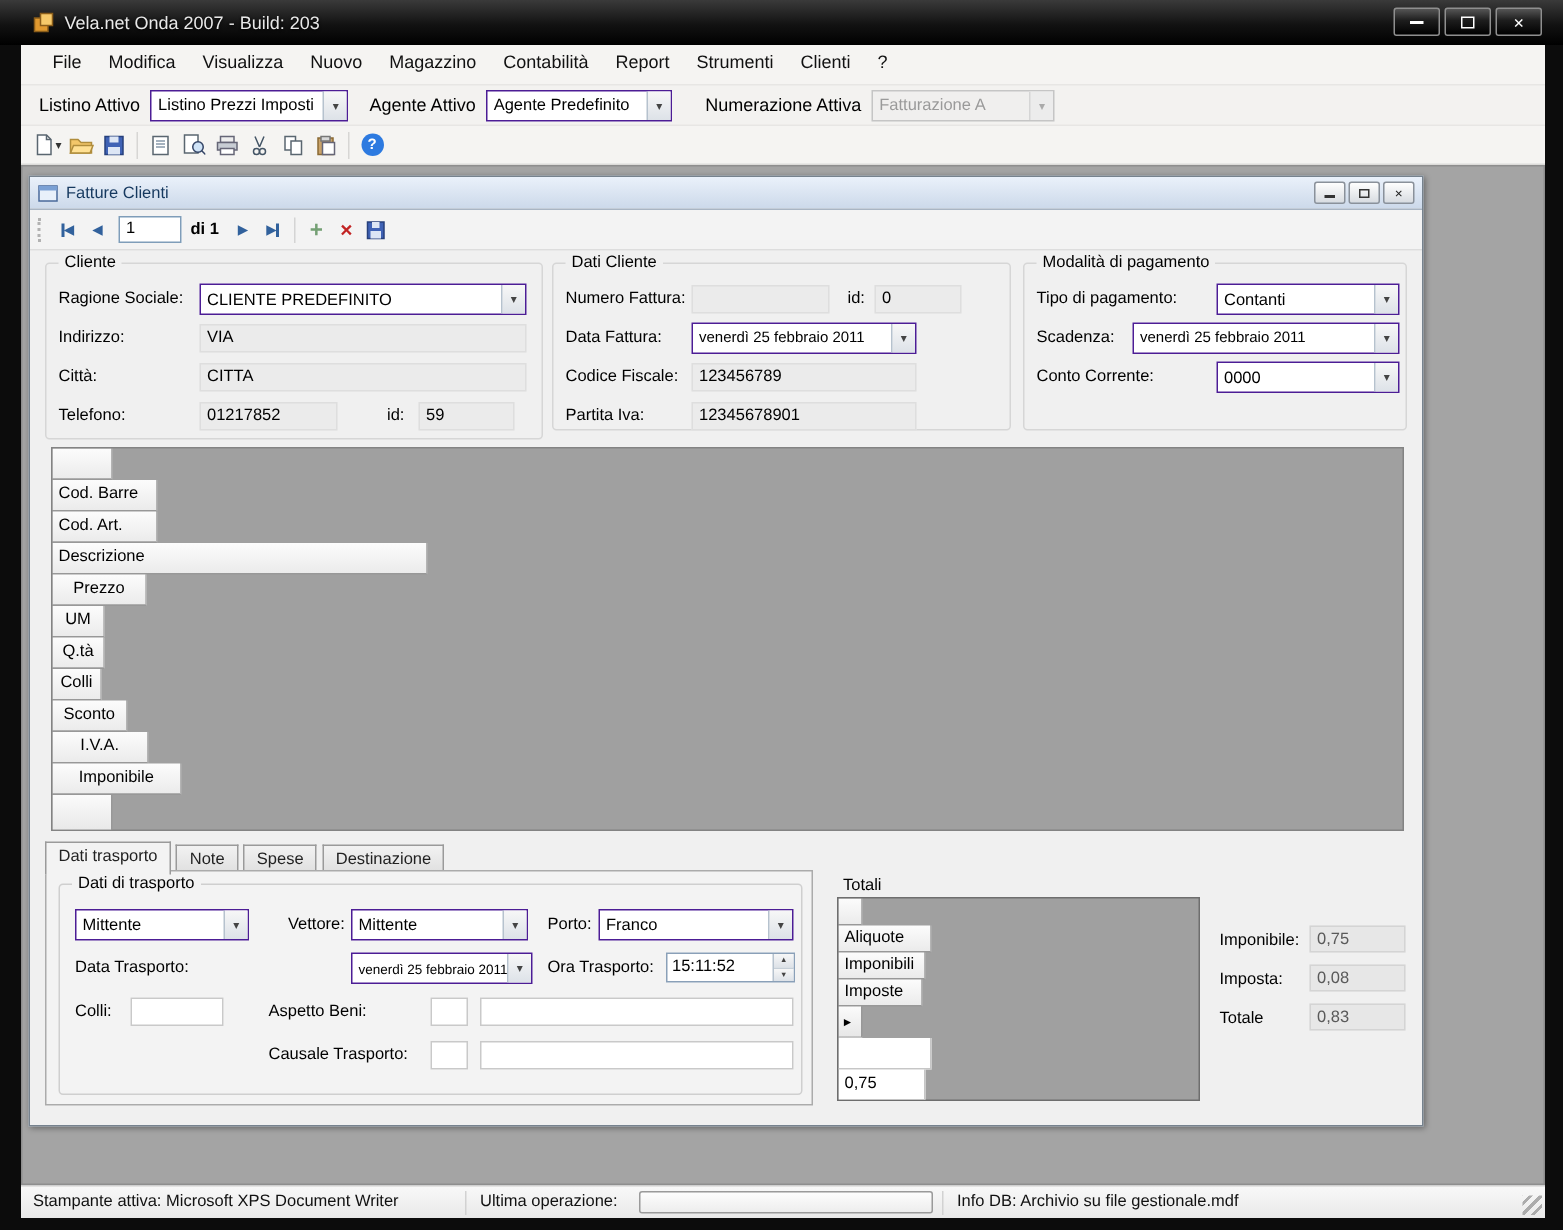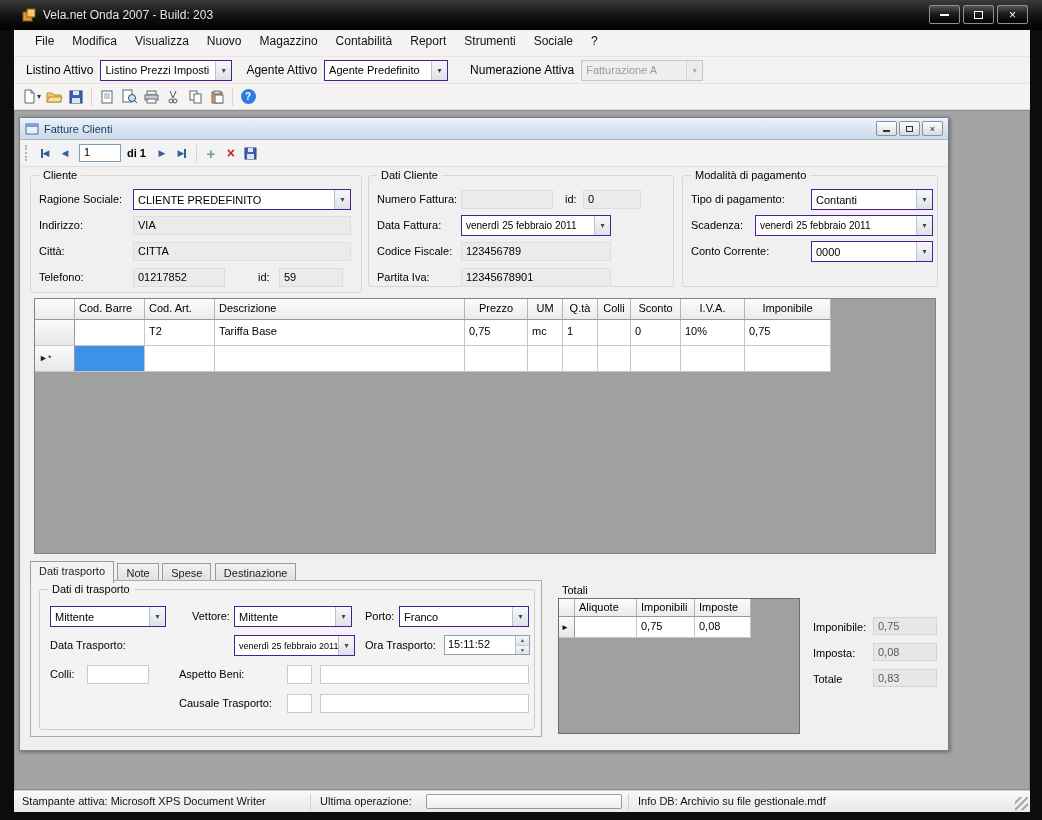--- a/index.html
+++ b/index.html
@@ -64,21 +64,21 @@
   .add-glyph { font-size:15px; font-weight:bold; color:#74a074; }
   .del-glyph { font-size:14px; font-weight:bold; color:#c22323; }
 
   .cbody { position:relative; height:583px;text-decoration:underline; }
 
   .groupbox { position:absolute; border:1px solid #d6d6d6; border-radius:3px; }
   .legend { position:absolute; top:-7px; left:8px; background:#f0f0f0; padding:0 4px; font-size:11px; }
 
   
   .grid { position:absolute; left:14px; top:131px; width:902px; height:256px; background:#a0a0a0; border:1px solid #838383; overflow:hidden; }
-  .grow { display:flex; }
+  .grow { display:flex;flex-direction:column; }
   .gc { flex:none; border-right:1px solid #c6c6c6; border-bottom:1px solid #c6c6c6; font-size:11px; padding:5px 4px 0;
         background:#fff; height:26px; overflow:hidden; white-space:nowrap; }
   .ghead .gc { background:linear-gradient(#fcfcfc,#ebebeb); height:21px; padding-top:3px;
                border-right:1px solid #b4b4b4; border-bottom:1px solid #989898; }
   .rowhdr { background:linear-gradient(#fbfbfb,#e7e7e7); border-right:1px solid #989898; font-size:9px; padding-top:7px; color:#222; }
   .tc { text-align:center; }
   .sel { background:#3c92e6; }
   .w40{width:40px}.w70{width:70px}.w250{width:250px}.w63{width:63px}.w35{width:35px}.w33{width:33px}.w50{width:50px}.w64{width:64px}.w86{width:86px}
   .w16{width:16px}.w62{width:62px}.w58{width:58px}.w56{width:56px}
 
@@ -141,21 +141,21 @@
 
     <div class="menubar">
       <span class="menu-item">File</span>
       <span class="menu-item">Modifica</span>
       <span class="menu-item">Visualizza</span>
       <span class="menu-item">Nuovo</span>
       <span class="menu-item">Magazzino</span>
       <span class="menu-item">Contabilità</span>
       <span class="menu-item">Report</span>
       <span class="menu-item">Strumenti</span>
-      <span class="menu-item">Sociale</span>
+      <span class="menu-item">Clienti</span>
       <span class="menu-item">?</span>
     </div>
 
     <div class="toolbar1">
       <span class="tlabel">Listino Attivo</span>
       <div class="combo" style="width:132px">
         <span class="val">Listino Prezzi Imposti</span>
         <span class="arrow">▾</span>
       </div>
       <span class="tlabel" style="margin-left:14px">Agente Attivo</span>

